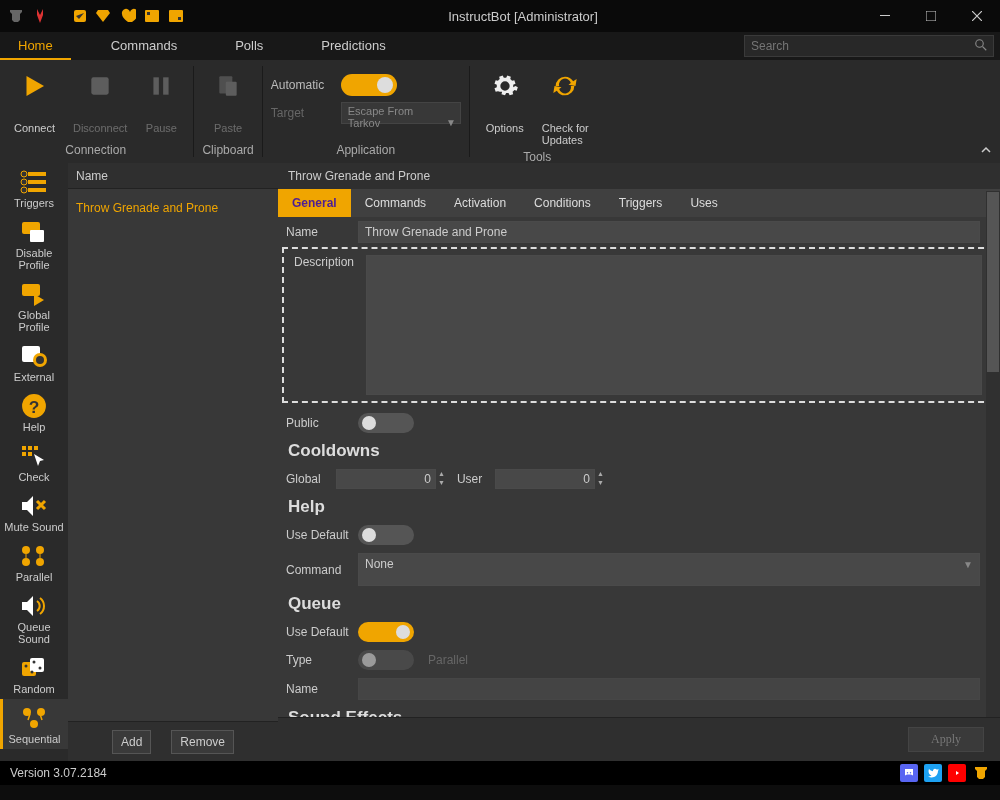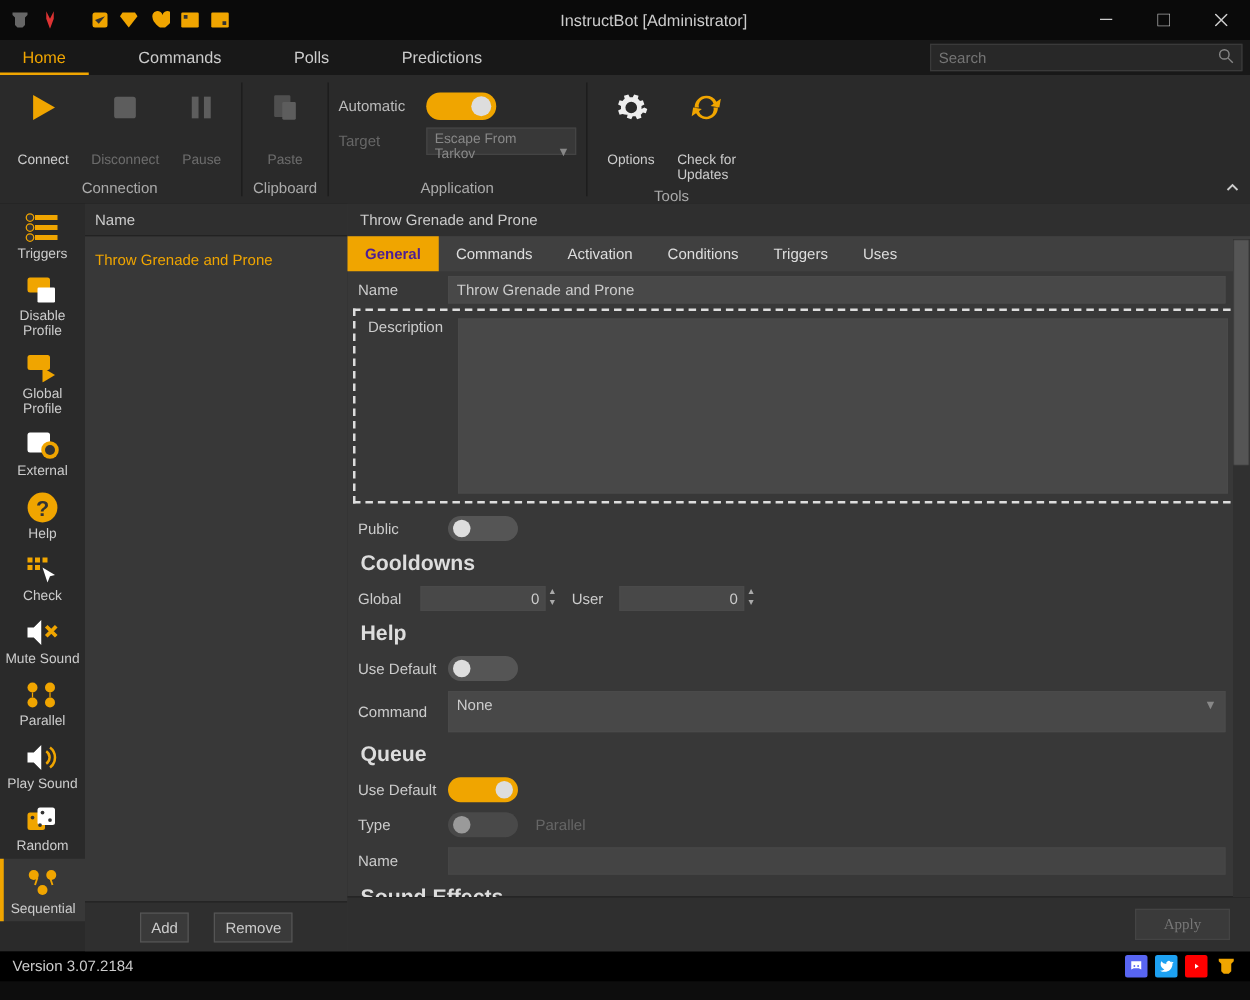--- a/index.html
+++ b/index.html
@@ -349,21 +349,21 @@
         </span>
       <span class="side-label">Parallel</span>
     </div>
     <div class="side-item">
       <span class="side-icn">
           <svg width="28" height="24" viewBox="0 0 28 24">
             <path fill="#fff" d="M2 8h5l6-6v20l-6-6H2z"></path>
             <path stroke="#f0a500" stroke-width="2" fill="none" d="M17 7a6 6 0 010 10M20 4a10 10 0 010 16"></path>
           </svg>
         </span>
-      <span class="side-label">Play Sound</span>
+      <span class="side-label">Queue Sound</span>
     </div>
     <div class="side-item">
       <span class="side-icn">
           <svg width="28" height="24" viewBox="0 0 28 24">
             <rect fill="#f0a500" x="2" y="6" width="14" height="14" rx="2"></rect>
             <rect fill="#fff" x="10" y="2" width="14" height="14" rx="2"></rect>
             <circle fill="#333" cx="6" cy="10" r="1.5"></circle>
             <circle fill="#333" cx="12" cy="16" r="1.5"></circle>
             <circle fill="#333" cx="14" cy="6" r="1.5"></circle>
             <circle fill="#333" cx="20" cy="12" r="1.5"></circle>

